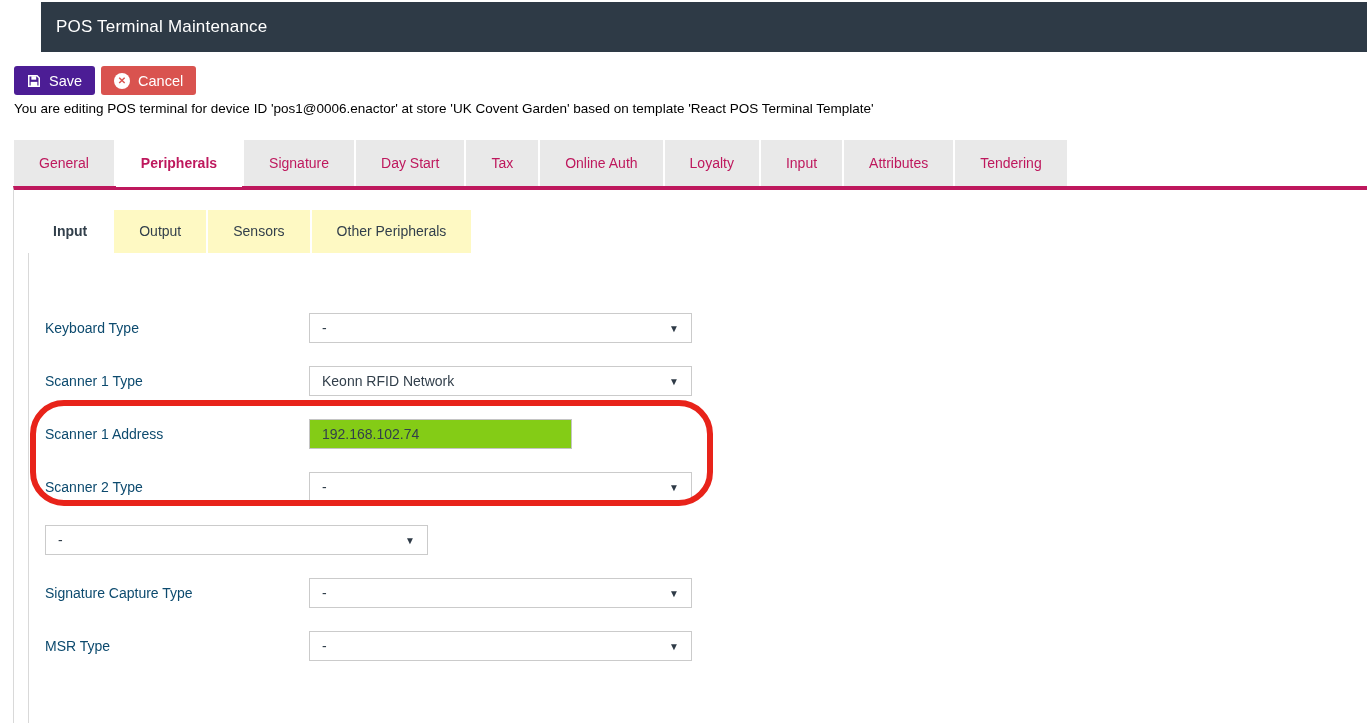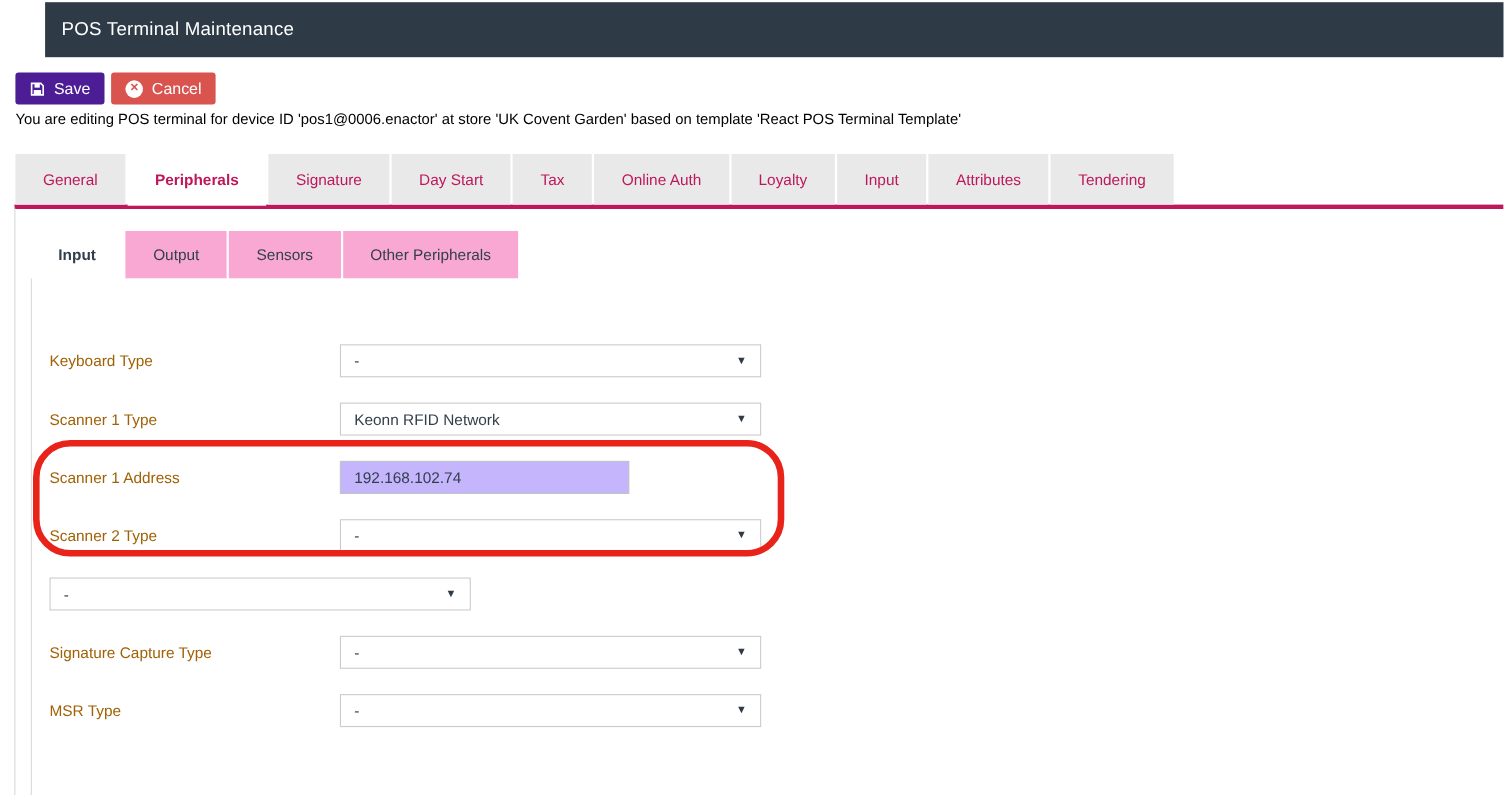--- a/index.html
+++ b/index.html
@@ -30,35 +30,35 @@
   .tab { background:#e9e9e9; height:46px; line-height:46px; padding:0 25px;
     margin-right:2px; font-size:14px; color:#be185d; white-space:nowrap; cursor:pointer; }
   .tab.active { background:#fff; font-weight:bold; height:47px; }
 
   
   .panel { position:absolute; top:186px; left:13px; right:0; bottom:0;
     border-top:4px solid #be185d; border-left:1px solid #d9d9d9; background:#fff; }
 
   
   .subtabs { margin:20px 0 0 14px; display:flex; }
-  .subtab { background:#f9a8d4; height:43px; line-height:43px; padding:0 25px;
+  .subtab { background:#fef9c3; height:43px; line-height:43px; padding:0 25px;
     margin-right:2px; font-size:14px; color:#323f4b; white-space:nowrap; cursor:pointer; }
   .subtab.active { background:#fff; font-weight:bold; }
 
   
   .inner-panel { margin-left:14px; border-left:1px solid #d9d9d9;
     min-height:480px; padding:60px 0 0 16px; }
   .form-row { display:flex; align-items:center; height:30px; margin-bottom:23px; }
-  .form-label { width:264px; flex-shrink:0; font-size:14px; color:#a16207; }
+  .form-label { width:264px; flex-shrink:0; font-size:14px; color:#0c4a6e; }
   .dropdown { position:relative; width:383px; height:30px; border:1px solid #cbcbcb;
     background:#fff; display:flex; align-items:center; padding:0 30px 0 12px;
     font-size:14px; color:#323f4b; cursor:pointer; }
   .caret { position:absolute; right:12px; top:50%; transform:translateY(-50%);
     font-size:10px; color:#2e3a46; }
-  .text-input { width:263px; height:30px; border:1px solid #c4c4c4; background:#c4b5fd;
+  .text-input { width:263px; height:30px; border:1px solid #c4c4c4; background:#84cc16;
     padding:0 12px; font-size:14px; color:#323f4b; font-family:inherit; }
   .checkbox { width:17px; height:17px; background:#dcdcdc; border:1px solid #d2d2d2;
     border-radius:3px; display:flex; align-items:center; justify-content:center; }
   .checkbox .check { color:#f6f6f6; font-size:12px; font-weight:bold; line-height:1; }
 
   
   .annotation-oval { position:absolute; left:30px; top:400px; width:683px; height:106px;
     border:6px solid #e8231a; border-radius:34px; pointer-events:none; z-index:5; }
 </style>
 </head>

